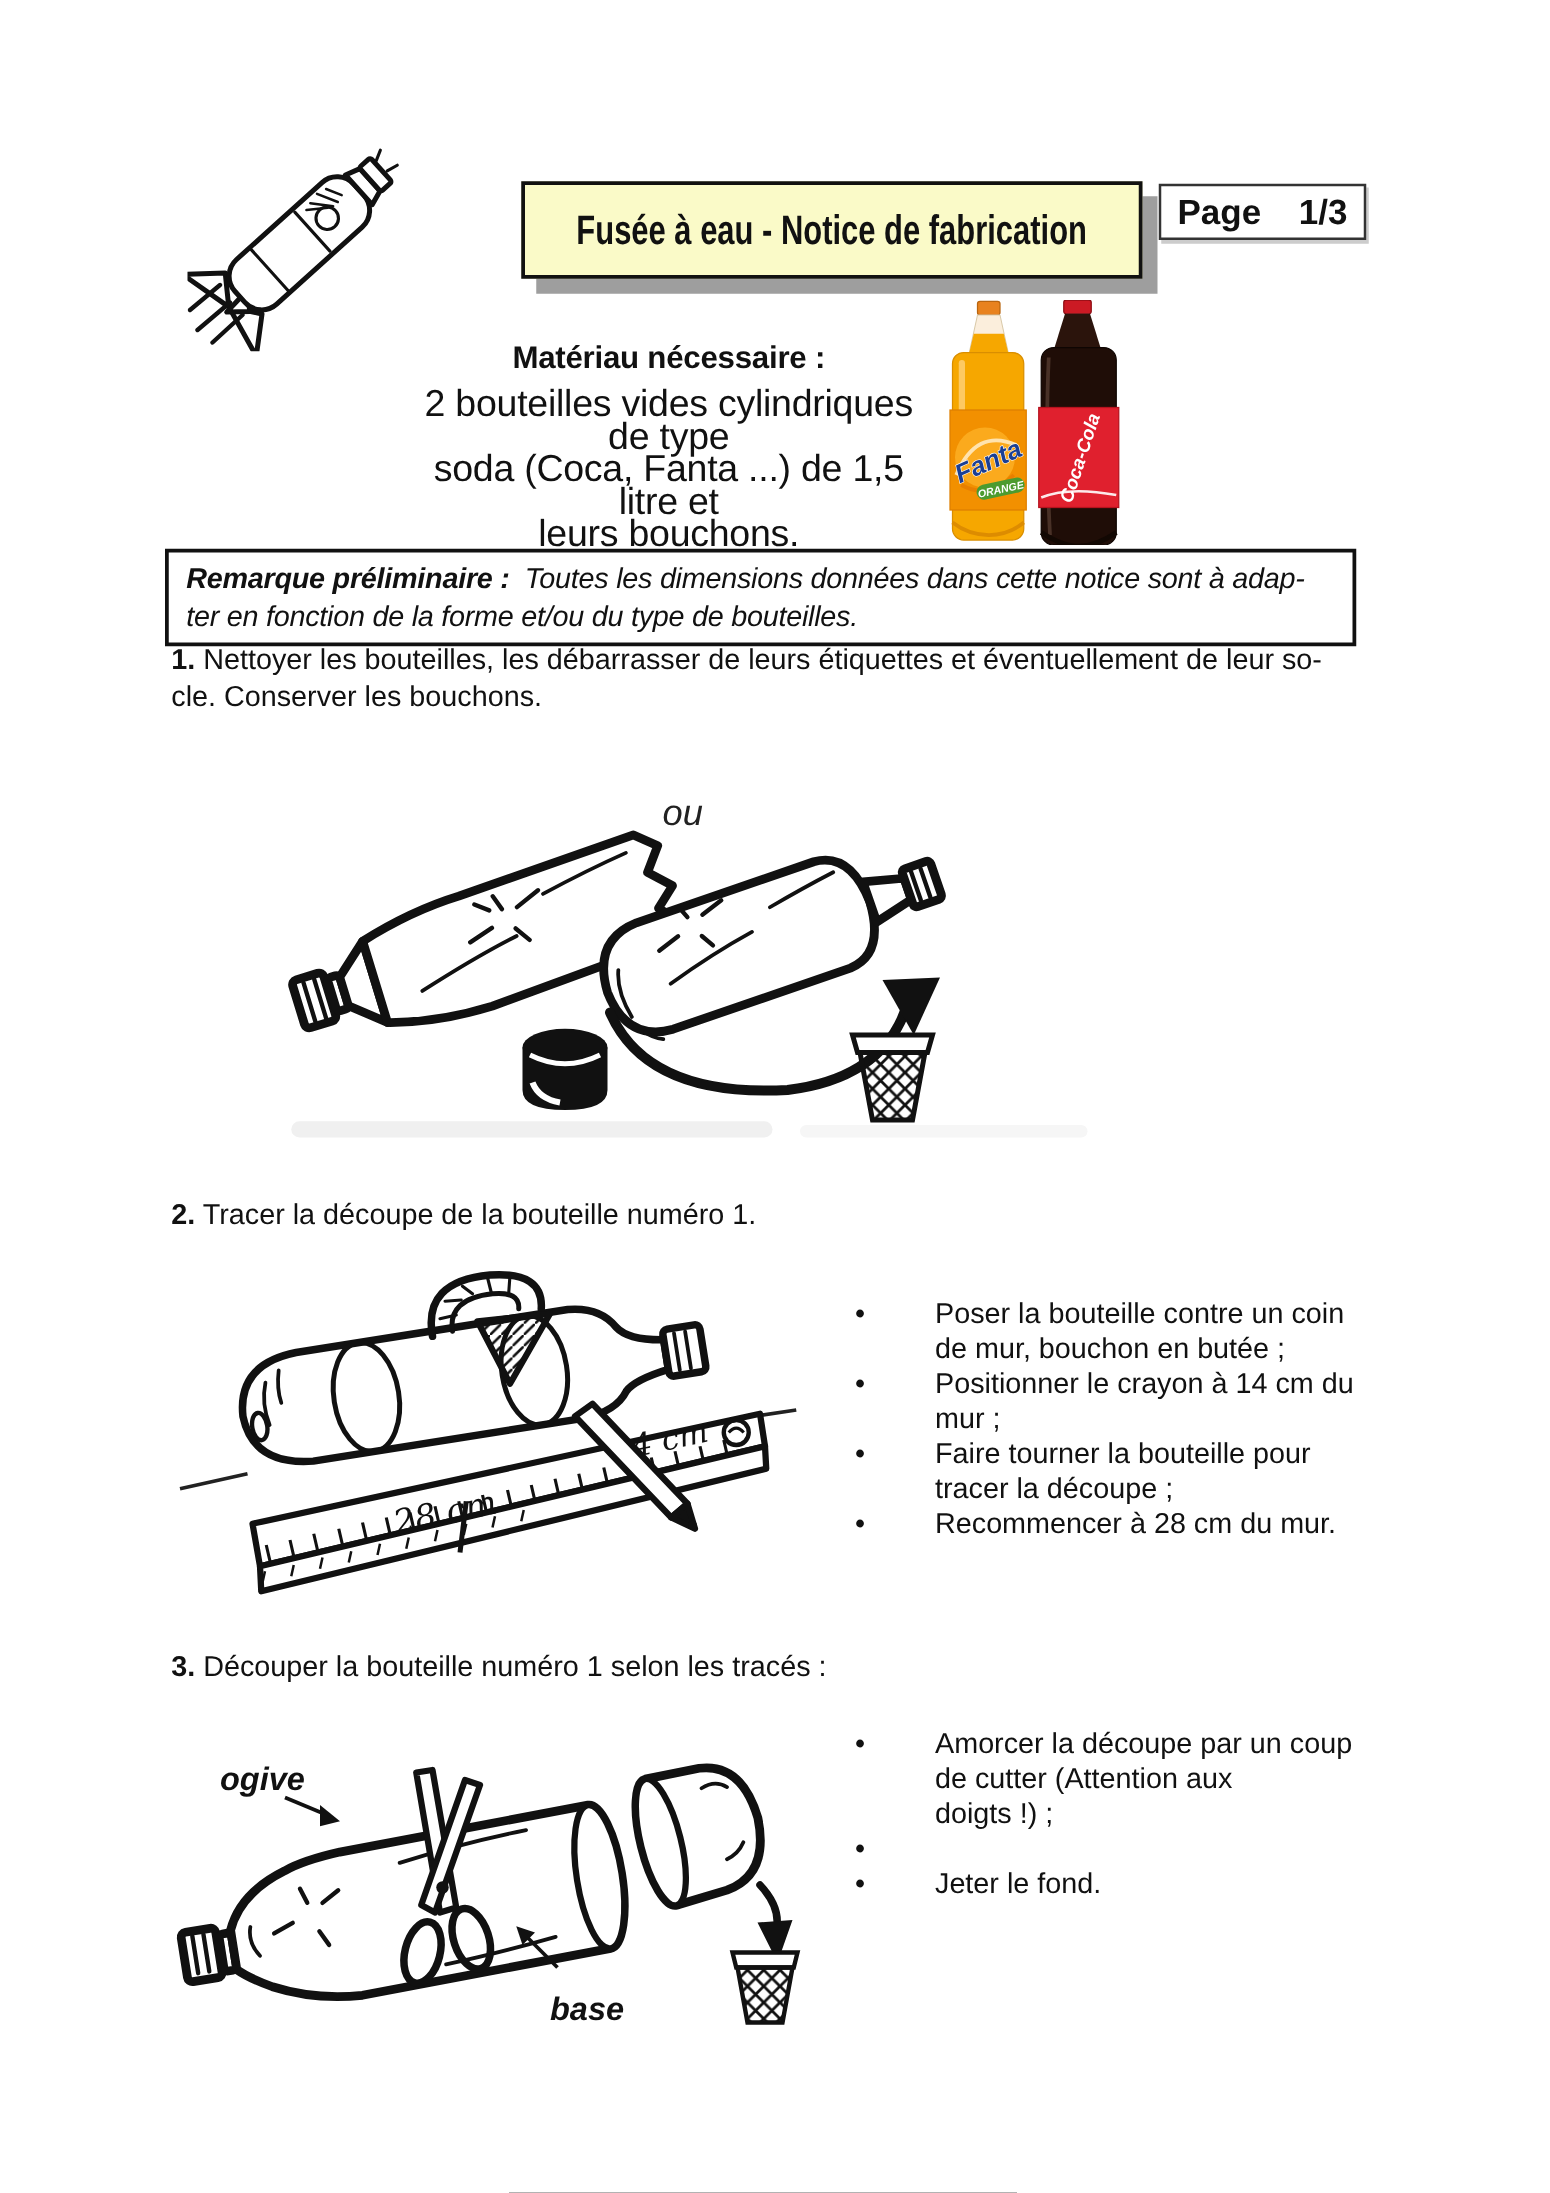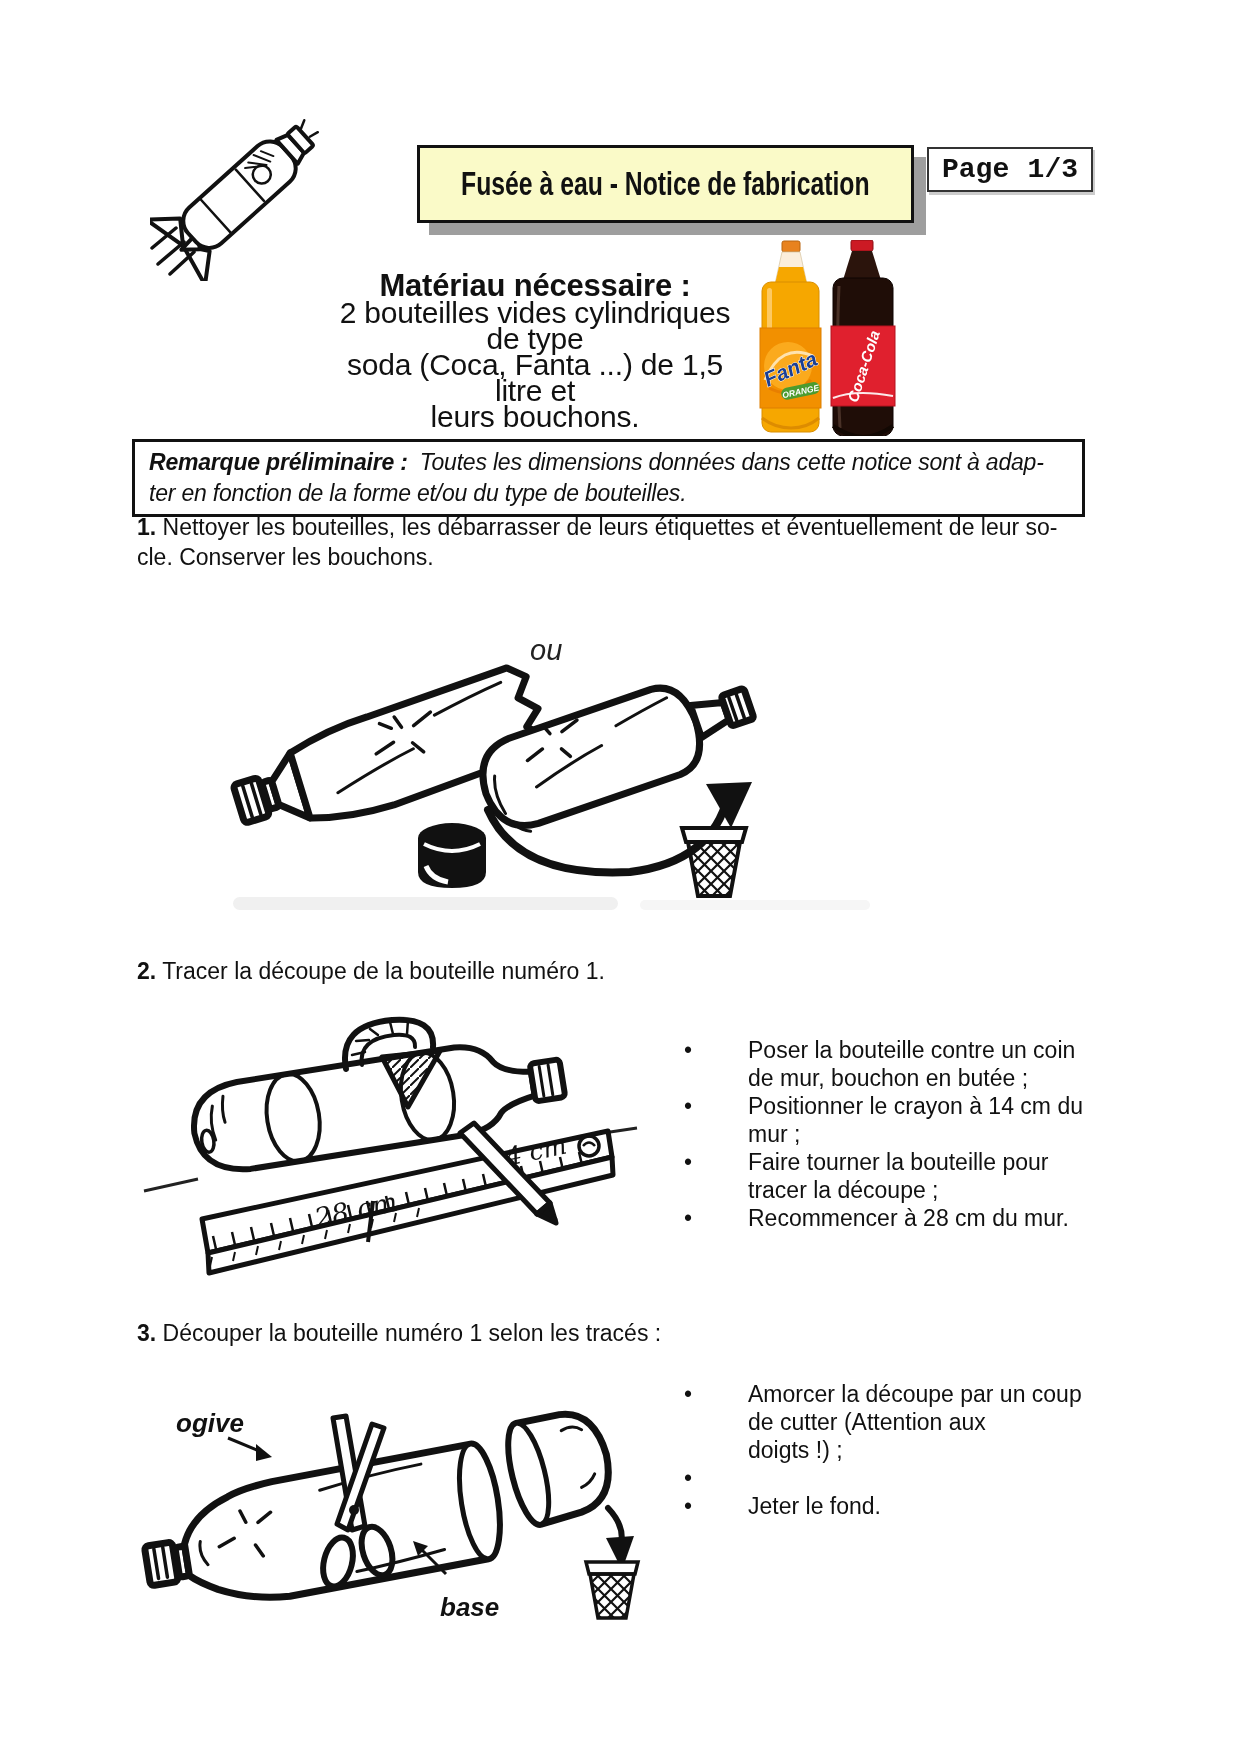--- a/index.html
+++ b/index.html
@@ -18,26 +18,26 @@
   }
   .title-box .ttl{
     font-size:33px; font-weight:bold; white-space:nowrap;
     display:inline-block; transform:scaleX(.75); transform-origin:center;
     letter-spacing:0;
   }
   .page-box{
     left:927px; top:147px; width:166px; height:45px; box-sizing:border-box;
     background:#fff; border:2px solid #333; box-shadow:2px 3px 0 0 #ccc;
     display:flex; align-items:center; justify-content:space-between;
-    padding:0 13px; font-family:Liberation Mono, monospace;
+    padding:0 13px; font-family:Liberation Sans, sans-serif;
     font-weight:bold; font-size:28px;
   }
   
   .materials{left:320px; top:272px; width:430px; text-align:center; letter-spacing:-0.2px;}
-  .materials .mh{font-size:31px; font-weight:bold; line-height:28px; margin-bottom:0;}
+  .materials .mh{font-size:25px; font-weight:bold; line-height:28px; margin-bottom:11px;}
   .materials .mb{font-size:30px; line-height:26px;}
   .pre{white-space:pre-line;}
   
   .remark{
     left:132px; top:439px; width:953px; box-sizing:border-box;
     border:3px solid #111; padding:5px 14px;
     font-style:italic; font-size:23px; line-height:31px; letter-spacing:-0.2px;
   }
   .remark .lead{font-weight:bold; margin-right:12px;}
   

